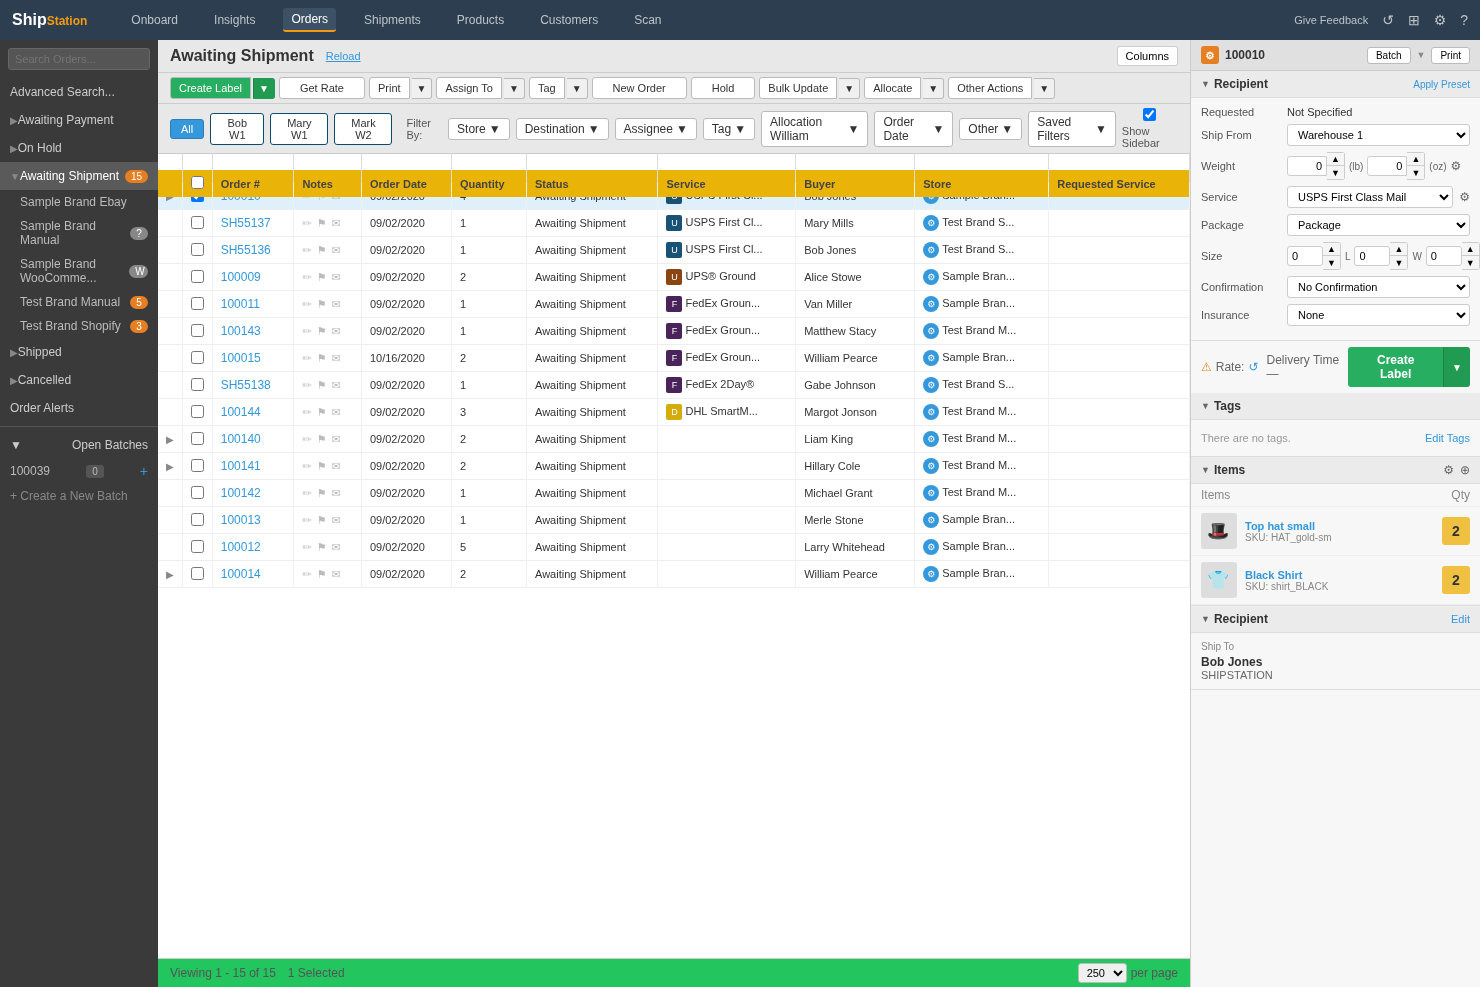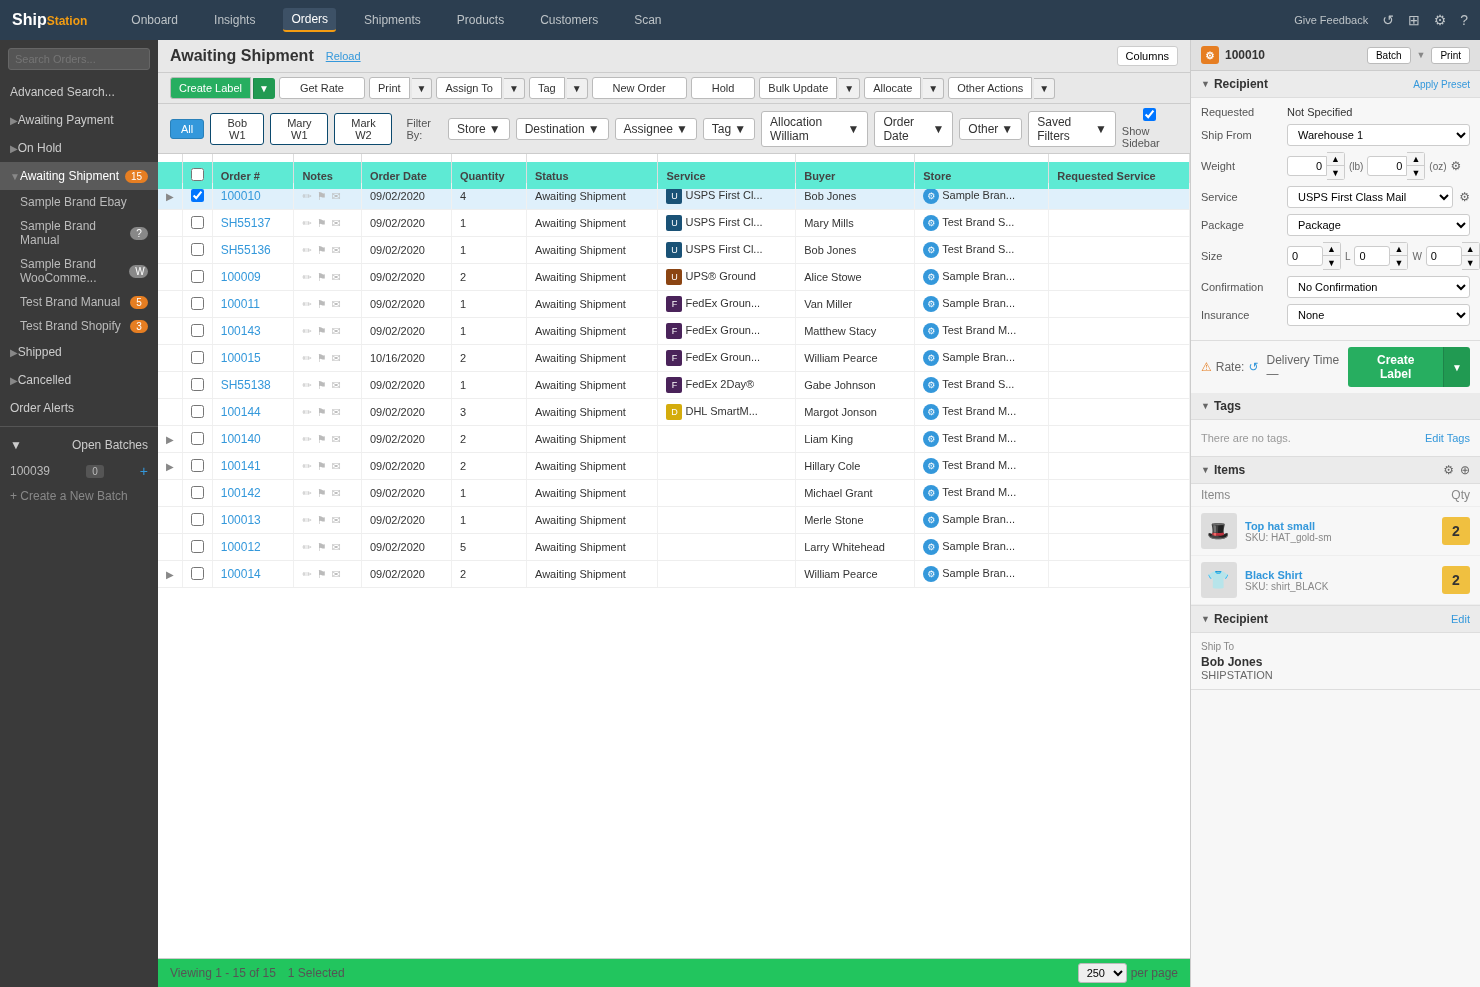--- a/index.html
+++ b/index.html
@@ -284,31 +284,31 @@
     .table-area {
       flex: 1;
       overflow-y: auto;
       background: #fff;
     }
     .orders-table {
       width: 100%;
       border-collapse: collapse;
     }
     .orders-table th {
-      background: #5eead4;
+      background: #eab308;
       border-bottom: 2px solid #ddd;
       border-right: 1px solid #ddd;
       padding: 6px 8px;
       text-align: left;
       font-size: 11px;
       font-weight: bold;
       color: #444;
       white-space: nowrap;
       position: sticky;
-      top: 8px;
+      top: 16px;
       cursor: pointer;
       margin-top: 32px;
     }
     .orders-table td {
       border-bottom: 1px solid #eee;
       border-right: 1px solid #f0f0f0;
       padding: 5px 8px;
       font-size: 11px;
       color: #333;
       white-space: nowrap;

